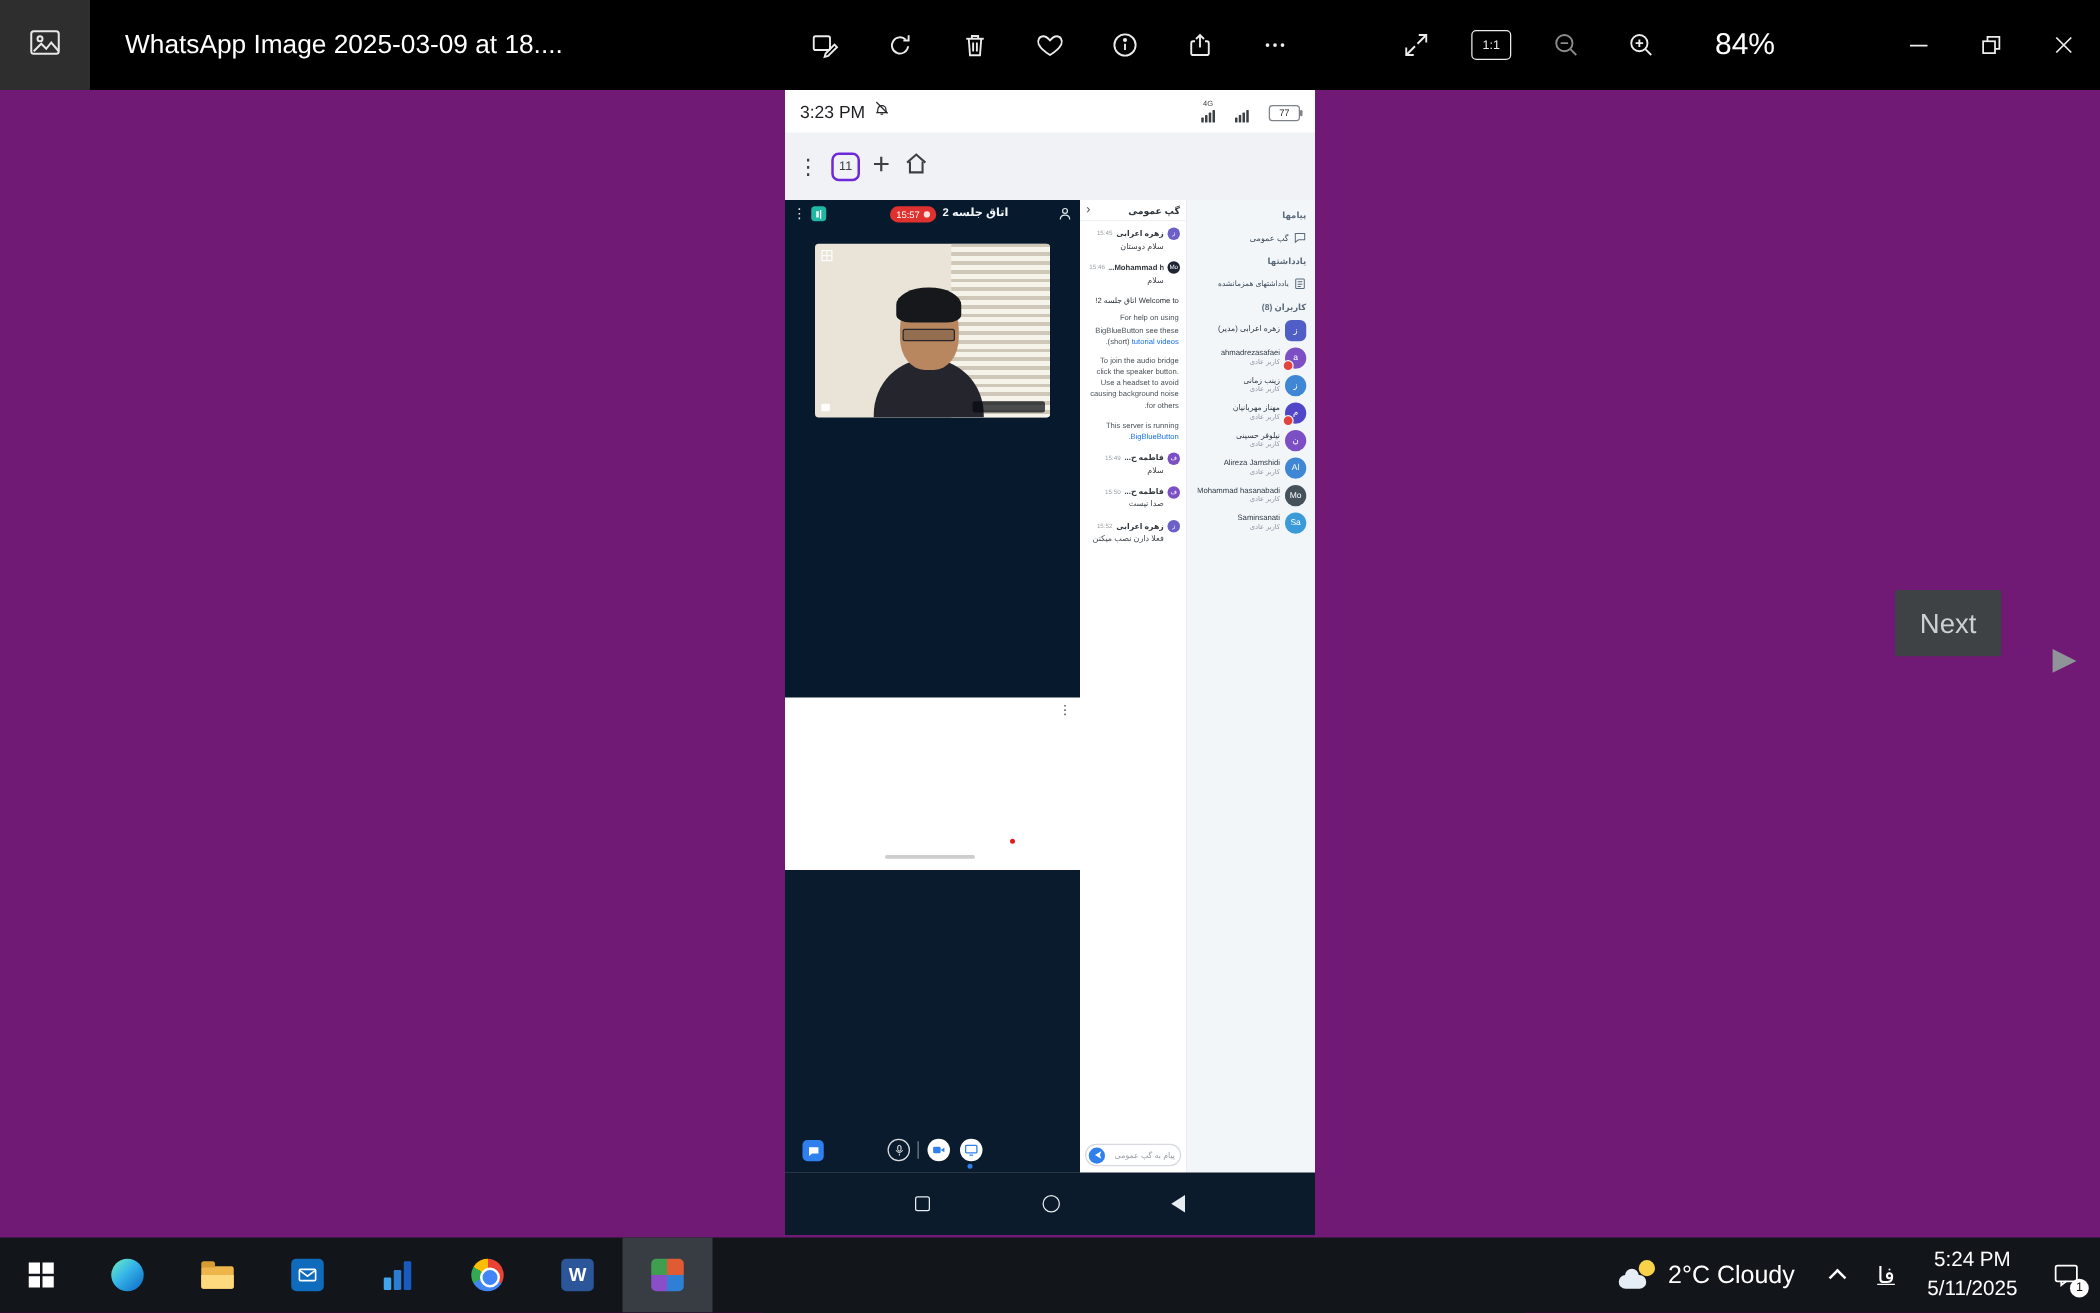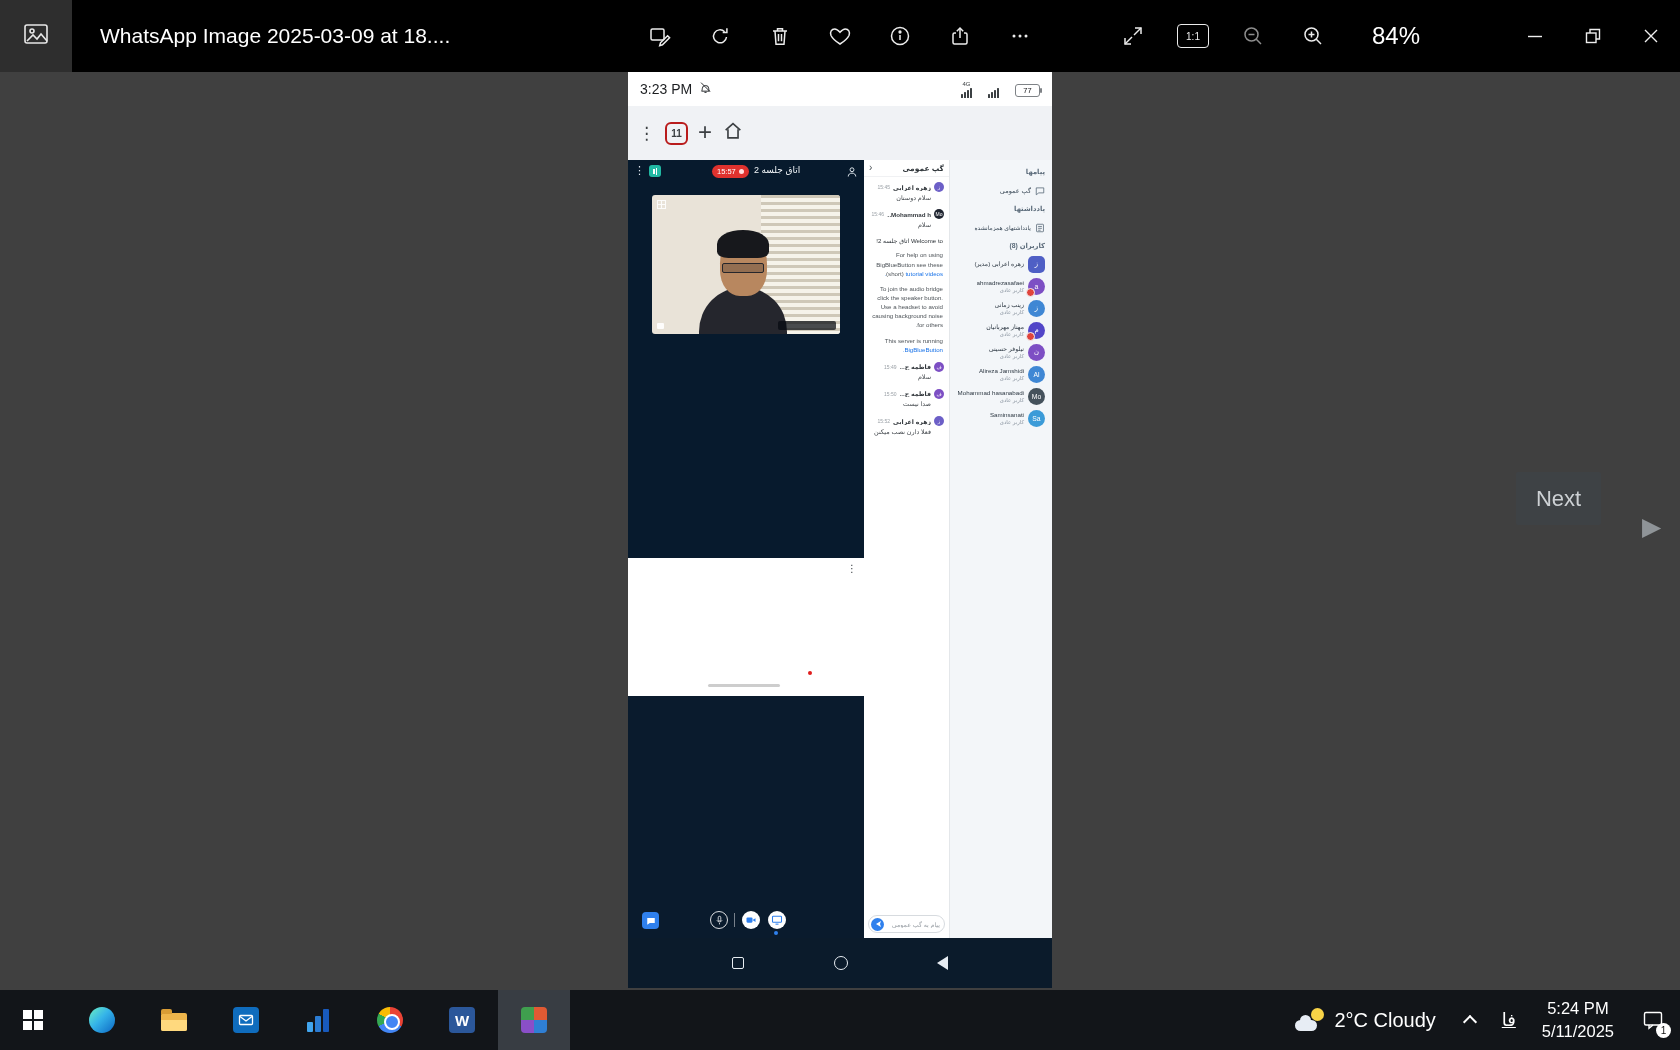--- a/index.html
+++ b/index.html
@@ -1,17 +1,17 @@
 <!DOCTYPE html>
 <html lang="en"><head>
 <meta charset="utf-8">
 <style>
   html,body{margin:0;padding:0;background:#000;width:1680px;height:1050px;overflow:hidden;
     font-family:"Liberation Sans","DejaVu Sans",sans-serif;}
-  .stage{position:relative;width:1680px;height:1050px;background:#404040;}
+  .stage{position:relative;width:1680px;height:1050px;background:#701a75;}
 
   
   .toolbar{position:absolute;top:0;left:0;right:0;height:72px;background:#000;z-index:10;}
   .app-tile{position:absolute;left:0;top:0;width:72px;height:72px;background:#2e2e2e;
     display:flex;align-items:center;justify-content:center;color:#fff;}
   .file-title{position:absolute;left:100px;top:0;height:72px;display:flex;align-items:center;
     color:#fff;font-size:21px;white-space:nowrap;}
   .center-icons{position:absolute;left:643px;top:0;height:72px;display:flex;gap:26px;align-items:center;}
   .zoom-icons{position:absolute;left:1116px;top:0;height:72px;display:flex;gap:26px;align-items:center;}
   .tbtn{width:34px;height:44px;display:flex;align-items:center;justify-content:center;color:#ececec;}
@@ -36,39 +36,39 @@
   .netcol{display:flex;flex-direction:column;align-items:center;line-height:1;}
   .netlbl{font-size:6px;color:#3c4043;margin-bottom:1px;}
   .bat{width:25px;height:13px;border:1px solid #7e8286;border-radius:3px;position:relative;
     display:flex;align-items:center;justify-content:center;font-size:7.5px;color:#202124;margin-bottom:1px;}
   .bat::after{content:"";position:absolute;right:-3px;top:3px;width:2px;height:5px;background:#7e8286;border-radius:1px;}
 
   
   .browser{position:absolute;top:34px;left:0;right:0;height:54px;background:#f0f2f5;display:flex;
     align-items:center;padding:0 10px;gap:10px;}
   .kebab{color:#3c4043;font-size:17px;line-height:1;}
-  .tabbox{width:23px;height:23px;border:2px solid #b91c1c;border-radius:6px;color:#3c4043;
-    font-size:10px;font-weight:bold;display:flex;align-items:center;justify-content:center;}
+  .tabbox{width:23px;height:23px;border:2px solid #6d28d9;border-radius:6px;color:#3c4043;
+    font-size:10px;font-weight:normal;display:flex;align-items:center;justify-content:center;}
   .plus{color:#3c4043;font-size:24px;line-height:1;margin-top:-2px;}
   .urlpill{flex:1;height:38px;background:#e1e6f0;border-radius:19px;display:flex;align-items:center;
     padding:0 10px;gap:7px;min-width:0;}
   .url-text{font-size:15px;color:#2a2c2f;white-space:nowrap;overflow:hidden;}
 
   
   .bbb{position:absolute;top:88px;left:0;right:0;bottom:50px;display:flex;}
   .main-col{width:236px;position:relative;background:#0a1b2d;flex-shrink:0;}
   .video-area{position:absolute;top:0;left:0;right:0;height:398px;background:#071a2d;}
   .v-kebab{position:absolute;left:6px;top:4px;color:#dfe7ee;font-size:11px;}
   .talkbadge{position:absolute;left:21px;top:5px;width:12px;height:12px;background:#21b8a3;border-radius:3px;
     display:flex;align-items:center;justify-content:center;gap:1px;}
   .talkbadge i{display:block;width:1.5px;background:#fff;}
   .recpill{position:absolute;left:84px;top:5px;height:13px;background:#df322e;border-radius:7px;
     display:flex;align-items:center;gap:3px;padding:0 5px;color:#fff;font-size:7.5px;}
   .recdot{width:5px;height:5px;border-radius:50%;background:#ffdede;}
-  .v-title{position:absolute;left:126px;top:5px;color:#f2f6f9;font-size:9px;white-space:nowrap;}
+  .v-title{position:absolute;left:126px;top:5px;color:#f2f6f9;font-size:9px;white-space:nowrap;font-weight:bold;}
   .v-person{position:absolute;right:6px;top:4px;color:#dfe7ee;}
 
   .cam{position:absolute;left:24px;top:35px;width:188px;height:139px;background:#e9e3d8;border-radius:3px;overflow:hidden;}
   .cam-blinds{position:absolute;right:0;top:0;bottom:0;width:42%;
     background:repeating-linear-gradient(180deg,#cfc8b8 0 3px,#f6f3ea 3px 7px);}
   .p-body{position:absolute;bottom:0;left:25%;width:47%;height:34%;background:#25262d;border-radius:50% 50% 0 0/95% 95% 0 0;}
   .p-head{position:absolute;bottom:27%;left:36%;width:25%;height:44%;background:#b8875f;border-radius:46% 46% 42% 42%;}
   .p-hair{position:absolute;top:-9%;left:-5%;right:-5%;height:46%;background:#17181c;border-radius:50% 50% 22% 22%;}
   .p-glasses{position:absolute;top:46%;left:5%;right:5%;height:15%;background:rgba(35,35,40,.25);
     border:1px solid #26262b;border-radius:2px;}

